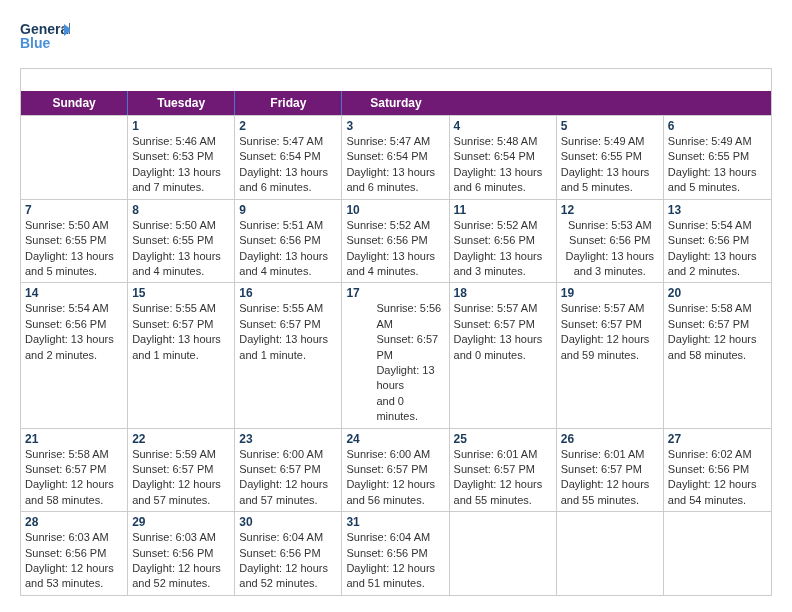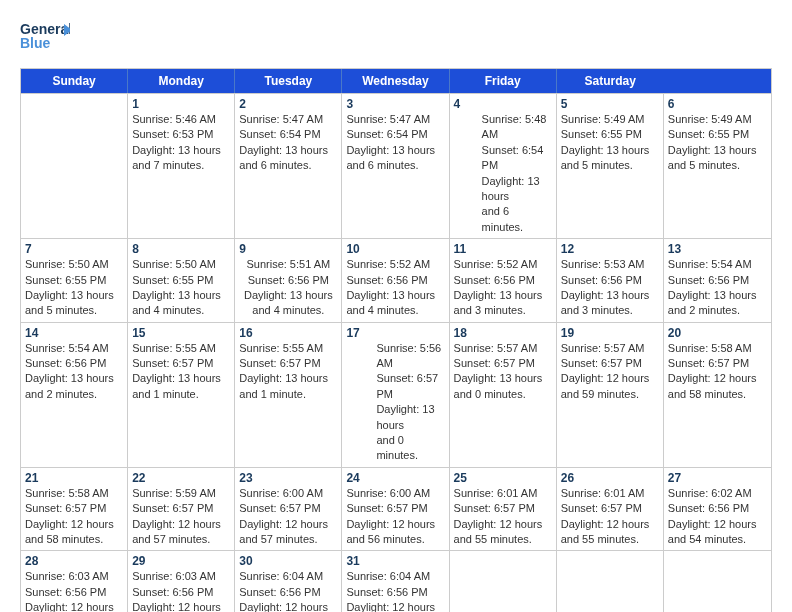--- a/index.html
+++ b/index.html
@@ -41,21 +41,22 @@
     }
     .calendar {
       flex: 1;
       display: flex;
       flex-direction: column;
       border: 1px solid #ccc;
     }
     .cal-header {
       display: grid;
       grid-template-columns: repeat(7, 1fr);
-      background: #1d4ed8;
+      background: #701a75;
+      margin-top: 22px;
     }
     .cal-header-cell {
       color: #fff;
       font-size: 12px;
       font-weight: bold;
       padding: 5px 4px;
       text-align: center;
       border-right: 1px solid #4a78c8;
     }
     .cal-header-cell:last-child { border-right: none; }
@@ -109,23 +110,21 @@
     </div>
     <div class="title-block">
       <div class="month-title"></div>
       <div class="location"></div>
     </div>
   </div>
 
   <div class="calendar">
     <div class="cal-header">
     <div class="cal-header-cell">Sunday</div>
-        <div class="cal-header-cell">Monday</div>
         <div class="cal-header-cell">Tuesday</div>
-        <div class="cal-header-cell">Wednesday</div>
         <div class="cal-header-cell">Friday</div>
         <div class="cal-header-cell">Saturday</div>
       </div>
     <div class="cal-body">
     <div class="cal-row">
           <div class="cal-cell empty"></div>
           <div class="cal-cell">
             <span class="day-num">1</span>
             <div class="day-info" style="white-space: pre-line;">Sunrise: 5:46 AM
 Sunset: 6:53 PM
@@ -141,21 +140,21 @@
           </div>
           <div class="cal-cell">
             <span class="day-num">3</span>
             <div class="day-info" style="white-space: pre-line;">Sunrise: 5:47 AM
 Sunset: 6:54 PM
 Daylight: 13 hours
 and 6 minutes.</div>
           </div>
           <div class="cal-cell">
             <span class="day-num">4</span>
-            <div class="day-info" style="white-space: pre-line; margin-left: 28px;">Sunrise: 5:48 AM
+            <div class="day-info" style="white-space: pre-line;">Sunrise: 5:48 AM
 Sunset: 6:54 PM
 Daylight: 13 hours
 and 6 minutes.</div>
           </div>
           <div class="cal-cell">
             <span class="day-num">5</span>
             <div class="day-info" style="white-space: pre-line;">Sunrise: 5:49 AM
 Sunset: 6:55 PM
 Daylight: 13 hours
 and 5 minutes.</div>
@@ -178,42 +177,42 @@
           </div>
           <div class="cal-cell">
             <span class="day-num">8</span>
             <div class="day-info" style="white-space: pre-line;">Sunrise: 5:50 AM
 Sunset: 6:55 PM
 Daylight: 13 hours
 and 4 minutes.</div>
           </div>
           <div class="cal-cell">
             <span class="day-num">9</span>
-            <div class="day-info" style="white-space: pre-line; text-align: center;">Sunrise: 5:51 AM
+            <div class="day-info" style="white-space: pre-line;">Sunrise: 5:51 AM
 Sunset: 6:56 PM
 Daylight: 13 hours
 and 4 minutes.</div>
           </div>
           <div class="cal-cell">
             <span class="day-num">10</span>
             <div class="day-info" style="white-space: pre-line;">Sunrise: 5:52 AM
 Sunset: 6:56 PM
 Daylight: 13 hours
 and 4 minutes.</div>
           </div>
           <div class="cal-cell">
             <span class="day-num">11</span>
             <div class="day-info" style="white-space: pre-line;">Sunrise: 5:52 AM
 Sunset: 6:56 PM
 Daylight: 13 hours
 and 3 minutes.</div>
           </div>
           <div class="cal-cell">
             <span class="day-num">12</span>
-            <div class="day-info" style="white-space: pre-line;">Sunrise: 5:53 AM
+            <div class="day-info" style="white-space: pre-line; text-align: center;">Sunrise: 5:53 AM
 Sunset: 6:56 PM
 Daylight: 13 hours
 and 3 minutes.</div>
           </div>
           <div class="cal-cell">
             <span class="day-num">13</span>
             <div class="day-info" style="white-space: pre-line;">Sunrise: 5:54 AM
 Sunset: 6:56 PM
 Daylight: 13 hours
 and 2 minutes.</div>

